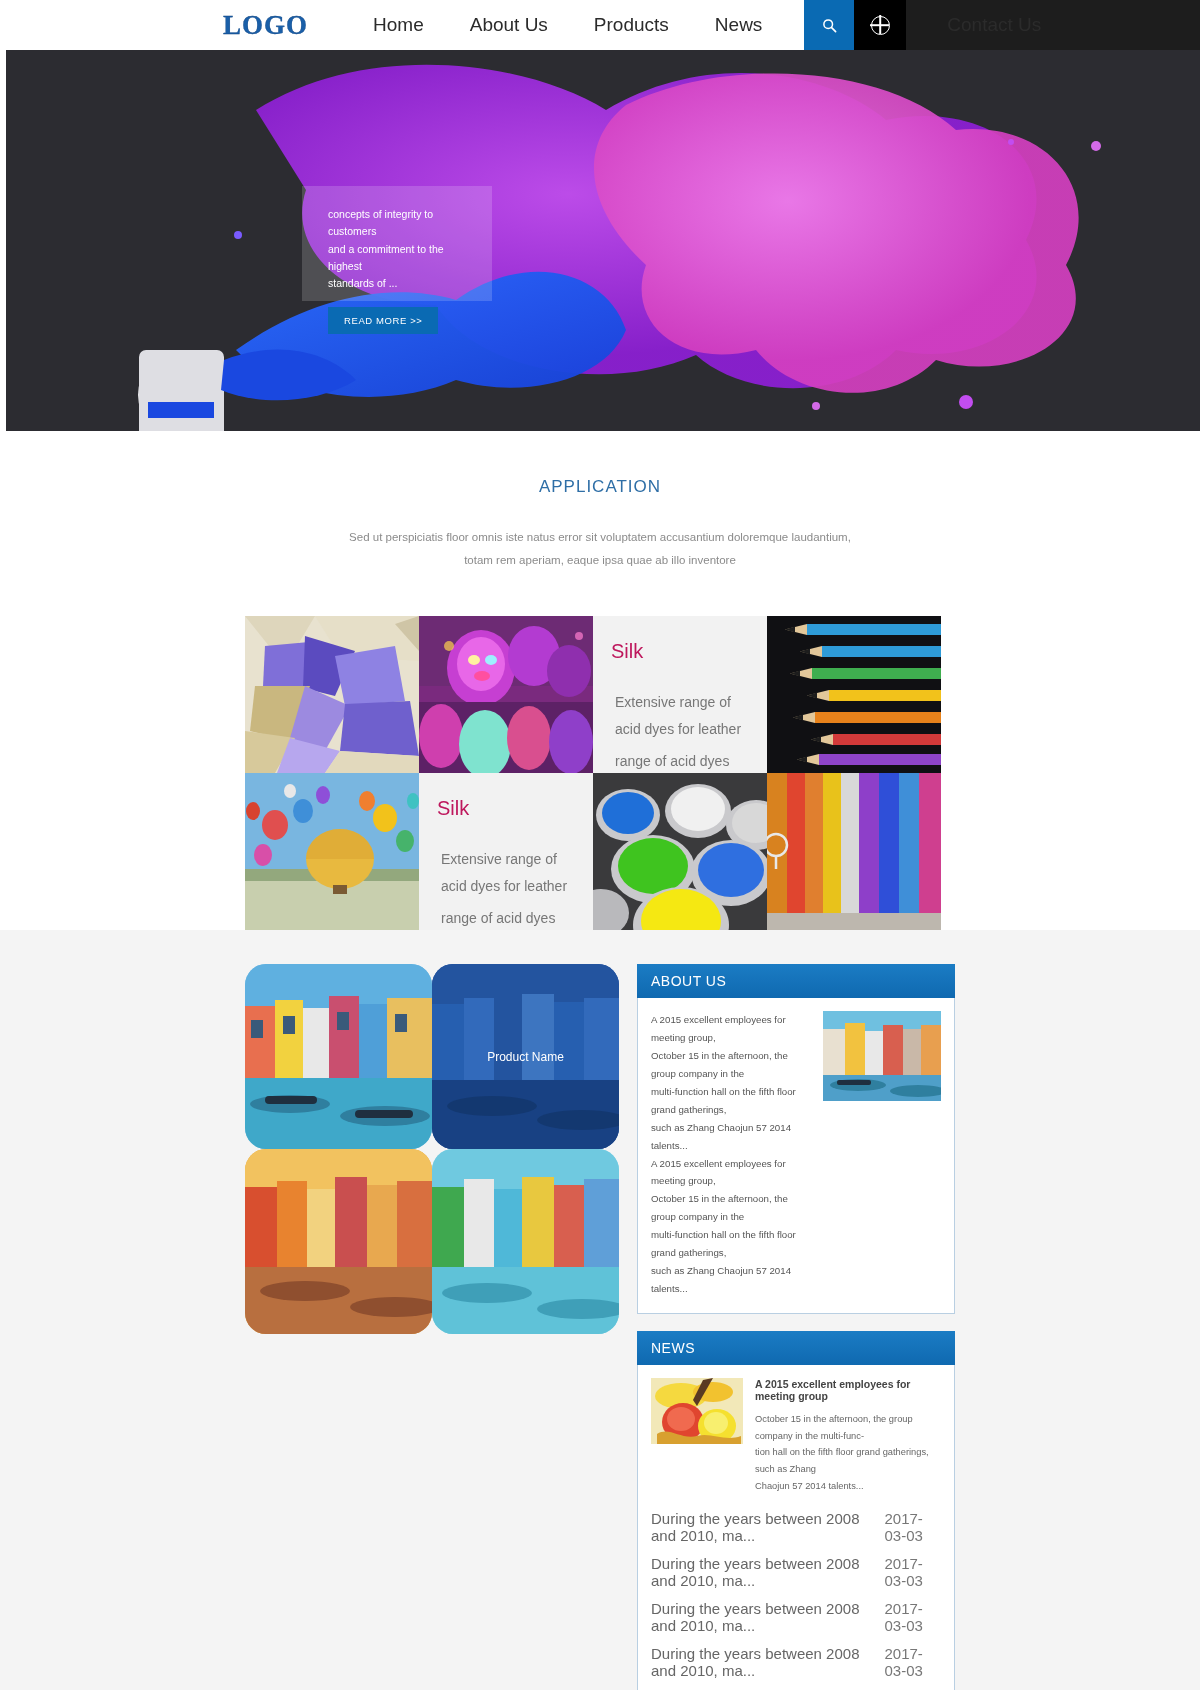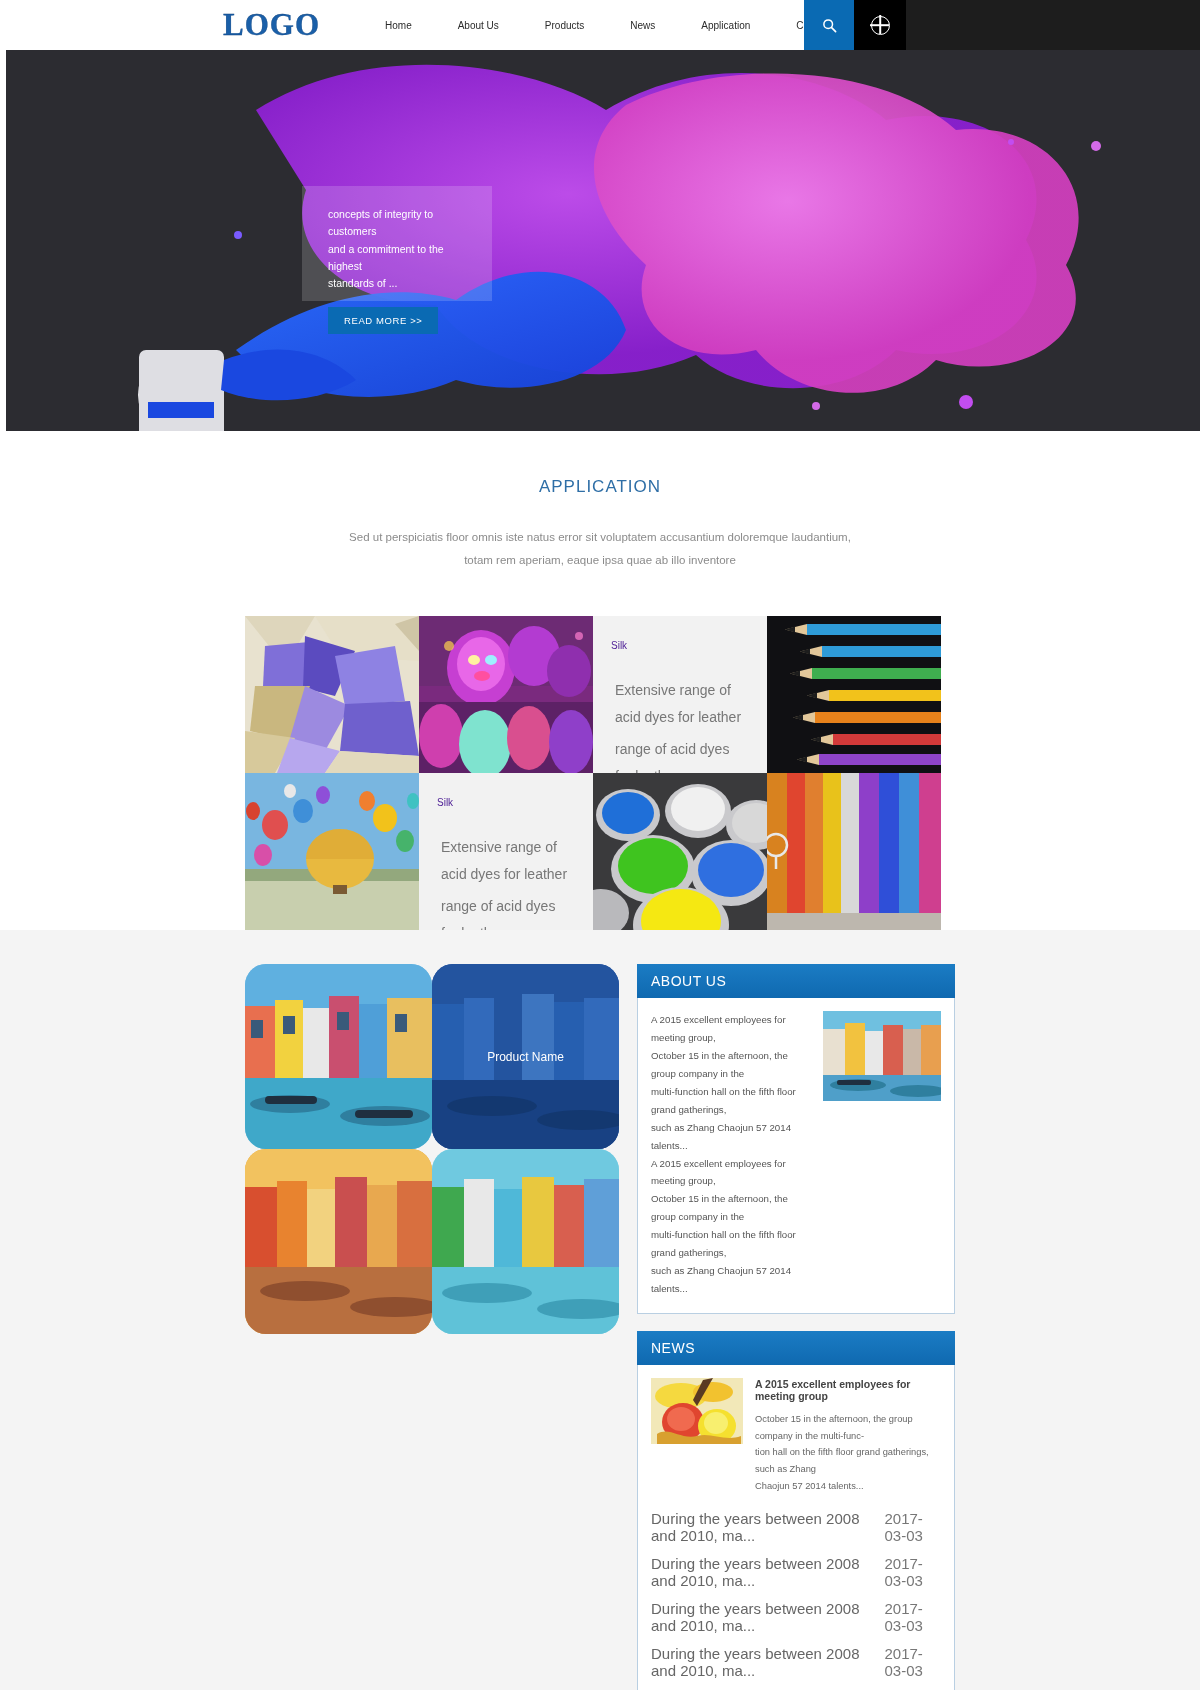--- a/index.html
+++ b/index.html
@@ -12,26 +12,26 @@
 
   
   .nav-wrap { width: 1200px; height: 50px; position: relative; background: #1d1d1d; }
   .nav-white {
     position: absolute; left: 0; top: 0; width: 866px; height: 50px;
     background: #ffffff; display: flex; align-items: center;
   }
   .logo {
     margin-left: 223px;
     font-family: "Liberation Serif", serif;
-    font-size: 31px; font-weight: bold; letter-spacing: 1px;
+    font-size: 27px; font-weight: bold; letter-spacing: 1px;
     color: #1a5fa8; -webkit-text-stroke: 0.3px #0c3f7a;
   }
   .nav-links { display: flex; align-items: center; margin-left: 42px; }
   .nav-links a {
-    color: #2b2b2b; font-size: 10px; text-decoration: none;
+    color: #2b2b2b; font-size: 19px; text-decoration: none;
     padding: 0 23px; white-space: nowrap;
   }
   .nav-search {
     position: absolute; left: 804px; top: 0; width: 50px; height: 50px;
     background: #0a6ab3; display: flex; align-items: center; justify-content: center;
   }
   .nav-search svg { width: 15px; height: 15px; }
   .nav-globe {
     position: absolute; left: 854px; top: 0; width: 52px; height: 50px;
     background: #000000; display: flex; align-items: center; justify-content: center;
@@ -81,21 +81,21 @@
     margin: 29px auto 0; width: 520px;
   }
   .grid {
     width: 710px; margin: 44px auto 0; display: grid;
     grid-template-columns: 174px 174px 174px 174px;
     grid-template-rows: 157px 157px;
   }
   .cell { position: relative; overflow: hidden; }
   .card { background: #f2f2f2; padding: 24px 20px 0 18px; }
   .card h3 {
-    color: #4c1d95; font-size: 10px; font-weight: normal; margin: 0 0 26px;
+    color: #be185d; font-size: 20px; font-weight: normal; margin: 0 0 26px;
   }
   .card p { color: #777; font-size: 14px; line-height: 1.95; margin: 4px; }
   .more-btn {
     margin-top: 22px; display: inline-block; border: 1px solid #3b7fc4;
     color: #2e6ea6; background: #fff; font-size: 8.5px; letter-spacing: 0.6px;
     padding: 8px 15px; cursor: pointer; font-family: inherit;
   }
 
   
   .art { width: 100%; height: 100%; position: relative; }

